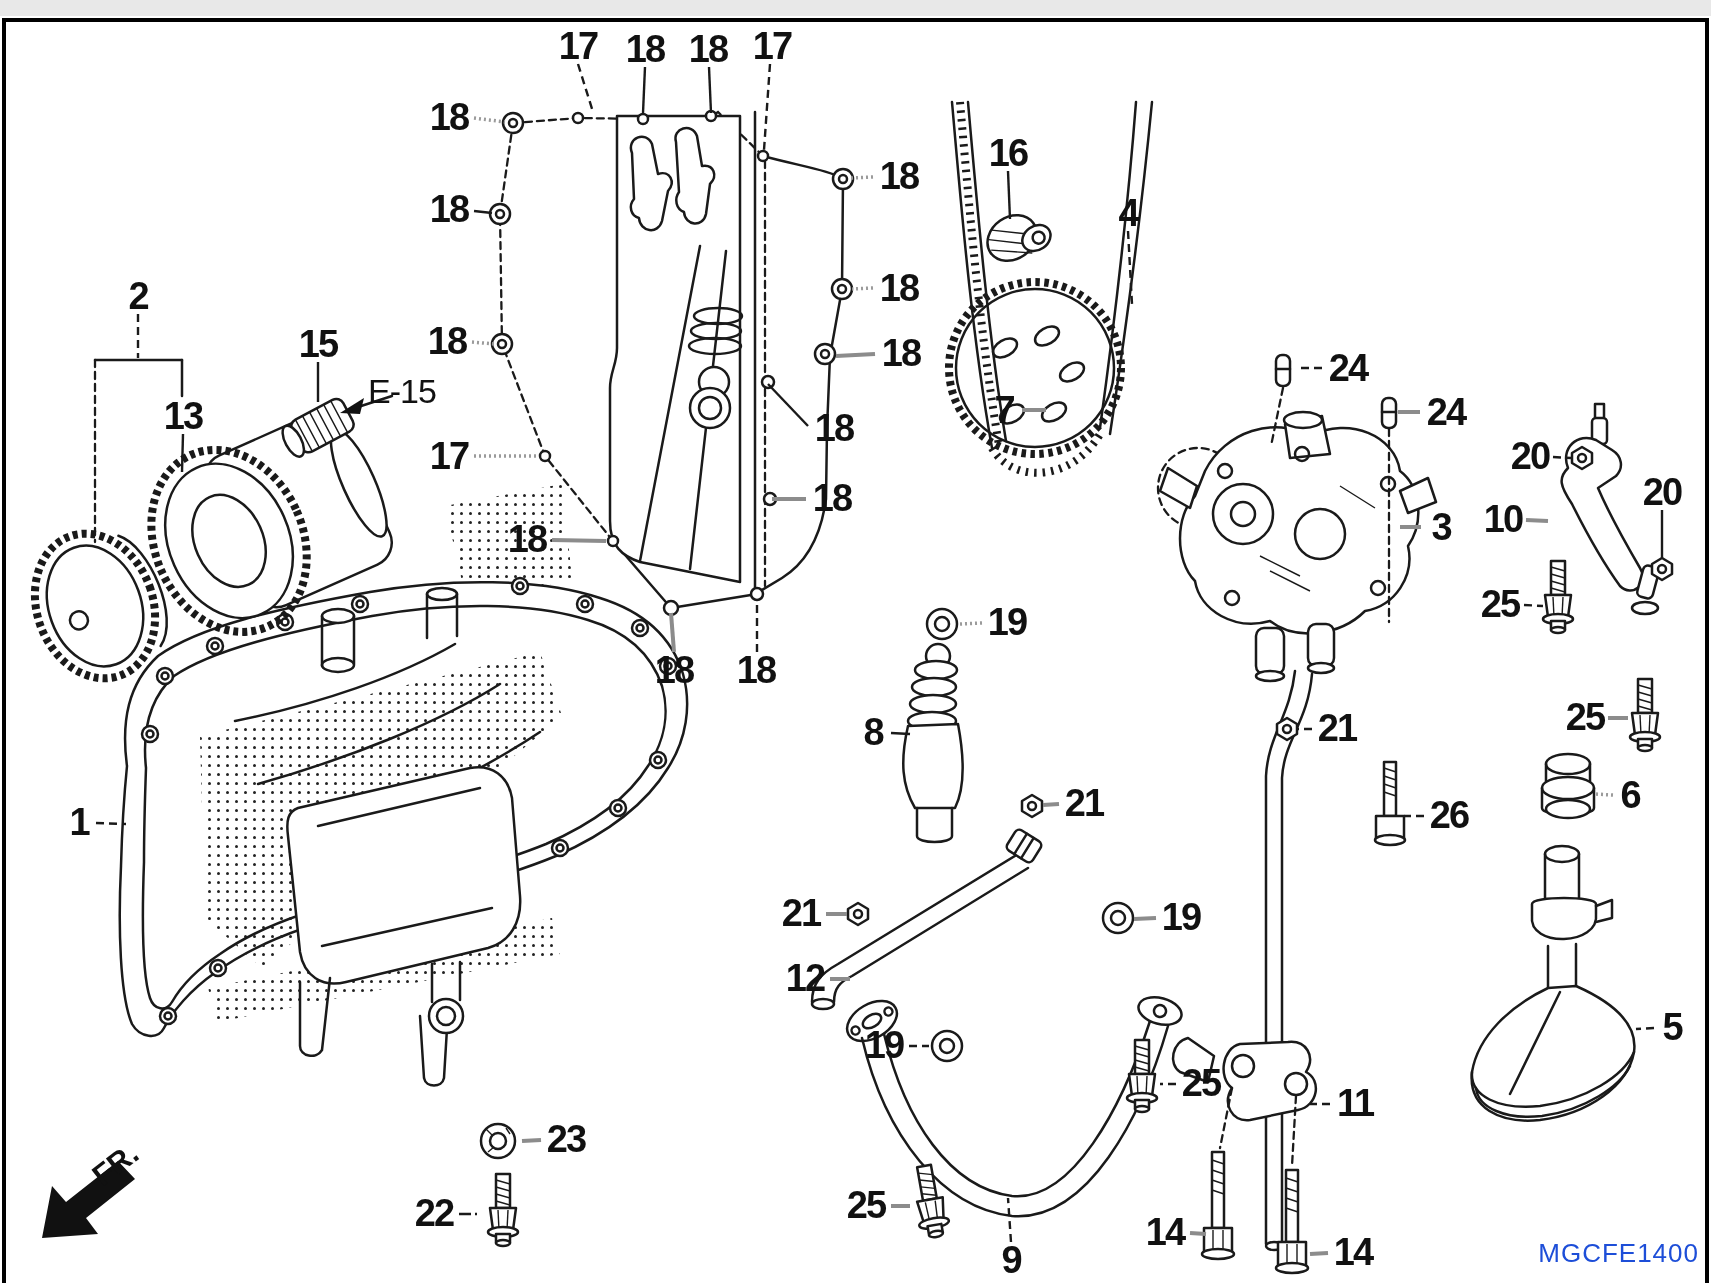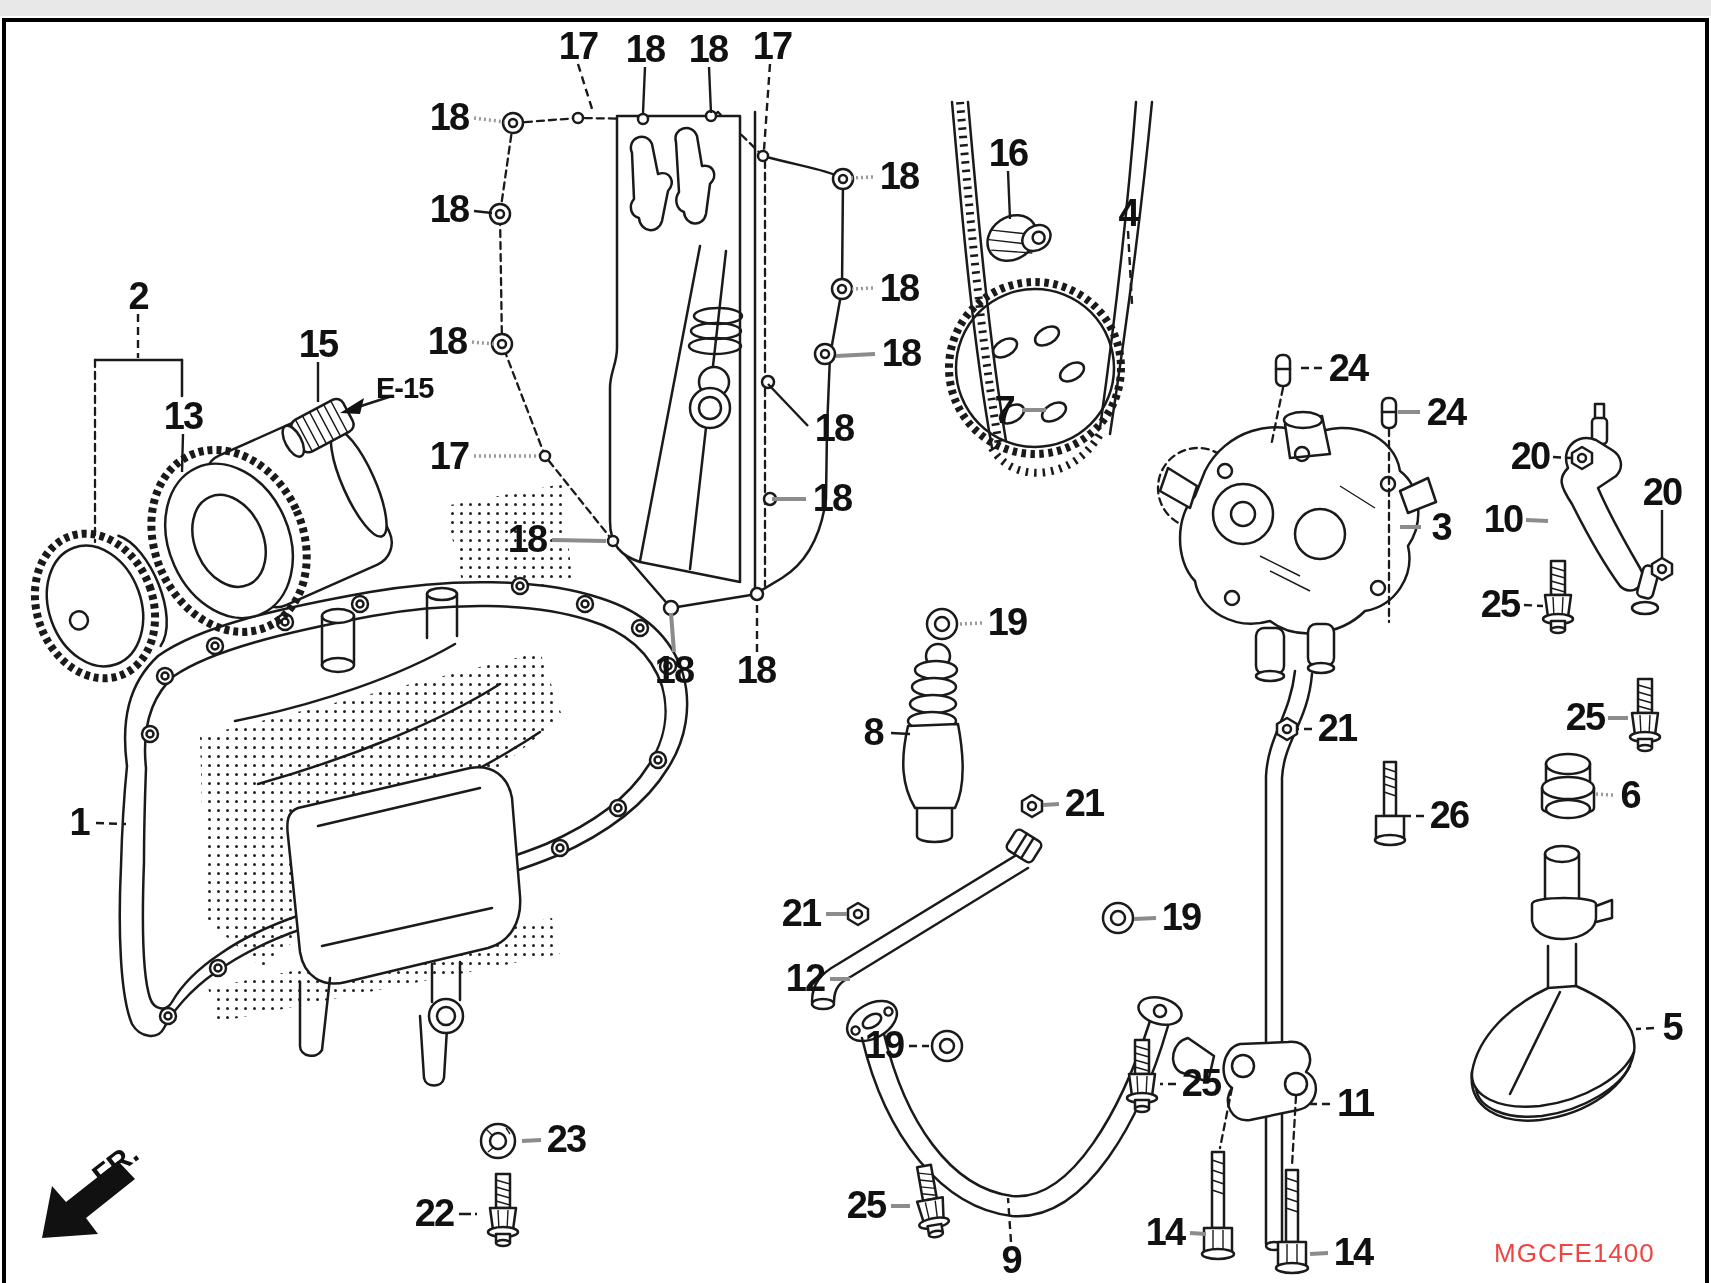--- a/index.html
+++ b/index.html
@@ -19,23 +19,23 @@
   
   .ld{fill:none}
   .ld-solid{stroke:#1a1a1a;stroke-width:2.4}
   .ld-gray{stroke:#8c8c8c;stroke-width:4}
   .ld-dashed{stroke:#1a1a1a;stroke-width:2.4;stroke-dasharray:8 5}
   .ld-thread{stroke:#9a9a9a;stroke-width:3.5;stroke-dasharray:2 3}
   .ld-dashdot{stroke:#1a1a1a;stroke-width:2.4;stroke-dasharray:12 4 2 4}
   .callout{font-family:"Liberation Sans",sans-serif;font-weight:bold;font-size:38px;
            fill:#111;text-anchor:middle;dominant-baseline:central;letter-spacing:-2px}
   .txt{position:absolute;color:#111;}
-  .e15{left:376px;top:356px;font-size:29px;font-weight:bold;letter-spacing:-1px}
+  .e15{left:368px;top:356px;font-size:34px;font-weight:normal;letter-spacing:-1px}
   .fr{left:86px;top:1150px;font-size:30px;font-weight:bold;transform:rotate(-38deg);transform-origin:left top}
-  .code{left:1494px;top:1222px;width:205px;font-size:26px;color:#ef4444;letter-spacing:1px;text-align:left}
+  .code{left:1494px;top:1222px;width:205px;font-size:26px;color:#1d4ed8;letter-spacing:1px;text-align:right}
 </style>
 </head>
 <body>
 
 <div class="canvas">
 
   <svg width="1711" height="1283" viewBox="0 0 1711 1283">
     <defs>
       <pattern id="dots" width="9" height="9" patternUnits="userSpaceOnUse">
         <circle cx="2.5" cy="2.5" r="1.5" fill="#222"></circle>

